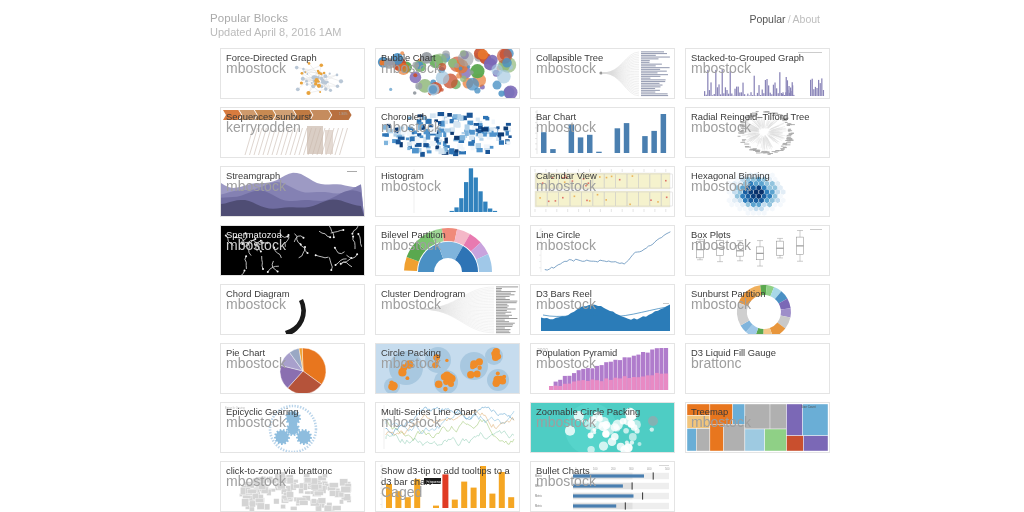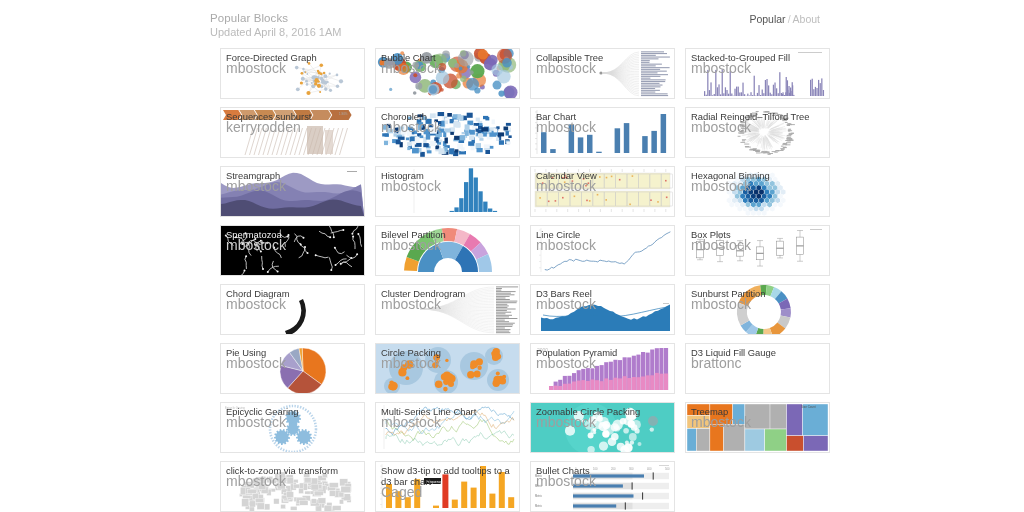--- a/index.html
+++ b/index.html
@@ -411,21 +411,21 @@
             <rect x="128.8" y="37.9" width="1.25" height="9.1" fill="#8a85b8"></rect>
             <rect x="130.4" y="39.0" width="1.25" height="8.0" fill="#8a85b8"></rect>
             <rect x="132.0" y="30.9" width="1.25" height="16.1" fill="#8a85b8"></rect>
             <rect x="133.6" y="34.1" width="1.25" height="12.9" fill="#8a85b8"></rect>
             <rect x="135.2" y="29.4" width="1.25" height="17.6" fill="#8a85b8"></rect>
             <rect x="136.8" y="41.0" width="1.25" height="6.0" fill="#8a85b8"></rect>
             <rect x="112" y="3" width="24" height="1" fill="#ccc"></rect>
           </svg>
         </div>
         <div class="meta">
-          <span class="c-title">Stacked-to-Grouped Fill</span>
+          <span class="c-title">Stacked-to-Grouped Graph</span>
           <span class="c-author">mbostock</span>
         </div>
       </div>
       <div class="card">
         <div class="thumb">
           <svg viewBox="0 0 143 49" preserveAspectRatio="none">
             <rect width="143" height="49" fill="#fff"></rect>
             <path d="M2,2 L17.326421088073403,2 L20.326421088073403,7 L17.326421088073403,12 L2,12 L5,7 Z" fill="#d87b3e"></path>
             <path d="M18.326421088073403,2 L32.80445430567488,2 L35.80445430567488,7 L32.80445430567488,12 L18.326421088073403,12 L21.326421088073403,7 Z" fill="#cf9a6c"></path>
             <path d="M33.80445430567488,2 L51.46239024307579,2 L54.46239024307579,7 L51.46239024307579,12 L33.80445430567488,12 L36.80445430567488,7 Z" fill="#c78a52"></path>
@@ -1496,21 +1496,21 @@
             <rect width="143" height="49" fill="#fff"></rect>
             <path d="M82,27 L81.2,4.0 A23,23 0 0 1 100.6,40.5 Z" fill="#e8761e" stroke="#fff" stroke-width=".4"></path>
             <path d="M82,27 L100.6,40.5 A23,23 0 0 1 66.6,44.1 Z" fill="#b5533a" stroke="#fff" stroke-width=".4"></path>
             <path d="M82,27 L66.6,44.1 A23,23 0 0 1 59.7,21.4 Z" fill="#8a6fb0" stroke="#fff" stroke-width=".4"></path>
             <path d="M82,27 L59.7,21.4 A23,23 0 0 1 68.5,8.4 Z" fill="#a8a0cc" stroke="#fff" stroke-width=".4"></path>
             <path d="M82,27 L68.5,8.4 A23,23 0 0 1 78.0,4.3 Z" fill="#9aa8c4" stroke="#fff" stroke-width=".4"></path>
             <path d="M82,27 L78.0,4.3 A23,23 0 0 1 81.2,4.0 Z" fill="#f0a030" stroke="#fff" stroke-width=".4"></path>
           </svg>
         </div>
         <div class="meta">
-          <span class="c-title">Pie Using</span>
+          <span class="c-title">Pie Chart</span>
           <span class="c-author">mbostock</span>
         </div>
       </div>
       <div class="card">
         <div class="thumb">
           <svg viewBox="0 0 143 49" preserveAspectRatio="none">
             <rect width="143" height="49" fill="#c6dcee"></rect>
             <circle cx="30" cy="24" r="17" fill="#a8c8e0"></circle>
             <circle cx="26.2" cy="27.1" r="3.0" fill="#f08c28"></circle>
             <circle cx="27.9" cy="23.5" r="3.3" fill="#f08c28"></circle>
@@ -1901,21 +1901,21 @@
             <rect x="72.5" y="22.1" width="8.7" height="4.0" fill="#d4d4d4" stroke="#fff" stroke-width=".35"></rect>
             <rect x="65.4" y="29.8" width="7.2" height="5.8" fill="#d4d4d4" stroke="#fff" stroke-width=".35"></rect>
             <rect x="108.4" y="28.5" width="5.9" height="5.7" fill="#d4d4d4" stroke="#fff" stroke-width=".35"></rect>
             <rect x="83.5" y="15.8" width="6.5" height="4.3" fill="#d4d4d4" stroke="#fff" stroke-width=".35"></rect>
             <rect x="78.4" y="21.0" width="4.1" height="5.7" fill="#d4d4d4" stroke="#fff" stroke-width=".35"></rect>
             <rect x="28.8" y="38.9" width="5.6" height="6.1" fill="#d4d4d4" stroke="#fff" stroke-width=".35"></rect>
             <rect x="26.5" y="27.2" width="8.7" height="4.2" fill="#d4d4d4" stroke="#fff" stroke-width=".35"></rect>
           </svg>
         </div>
         <div class="meta">
-          <span class="c-title">click-to-zoom via transform</span>
+          <span class="c-title">click-to-zoom via brattonc</span>
           <span class="c-author">mbostock</span>
         </div>
       </div>
       <div class="card">
         <div class="thumb">
           <svg viewBox="0 0 143 49" preserveAspectRatio="none">
             <rect width="143" height="49" fill="#fff"></rect>
             <line x1="6" y1="2" x2="6" y2="46" stroke="#ddd" stroke-width=".5"></line>
             <line x1="4" y1="4.0" x2="6" y2="4.0" stroke="#ddd" stroke-width=".5"></line>
             <line x1="4" y1="9.5" x2="6" y2="9.5" stroke="#ddd" stroke-width=".5"></line>

